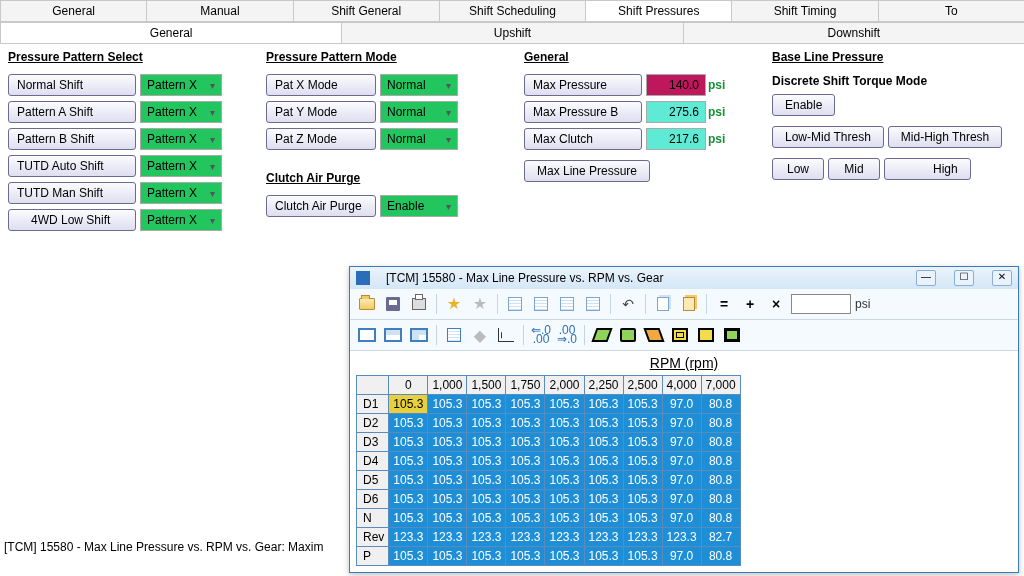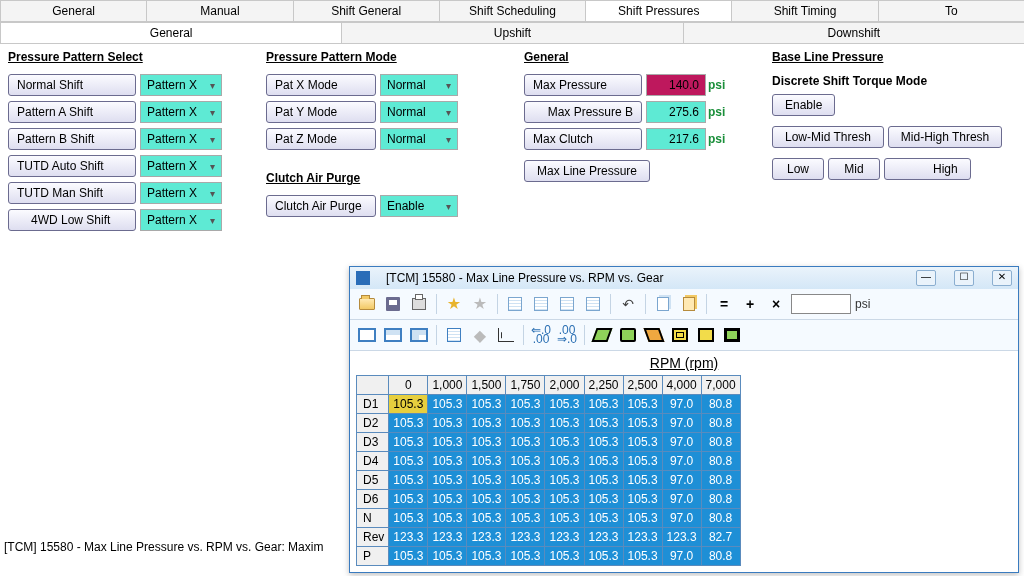--- a/index.html
+++ b/index.html
@@ -12,21 +12,21 @@
   .tabrow.sub .tab { flex:1; }
 
   
   .cols { display:flex; padding:6px 8px; gap:18px; }
   .col { display:flex; flex-direction:column; gap:6px; }
   .section-title { font-weight:700; text-decoration:underline; color:#000; margin-bottom:4px; }
 
   
   .btnrow { display:flex; }
   .btnrow .btn { border:1px solid #6b6b8f; border-radius:3px; background:linear-gradient(#fbfbff,#dedef0); padding:3px 8px; min-width:130px; cursor:pointer; }
-  .btnrow .sel { border:1px solid #a9a9a9; background:#5eead4; padding:3px 6px; min-width:80px; margin-left:4px; display:flex; justify-content:space-between; align-items:center; cursor:pointer; }
+  .btnrow .sel { border:1px solid #a9a9a9; background:#22c55e; padding:3px 6px; min-width:80px; margin-left:4px; display:flex; justify-content:space-between; align-items:center; cursor:pointer; }
   .btnrow .sel .chev { font-size:10px; color:#555; }
   .valfield { border:1px solid #a9a9a9; background:#5eead4; padding:3px 6px; width:60px; text-align:right; margin-left:4px; }
   .valfield.hl { background:#be185d; }
   .unit { color:#1a8f3a; font-weight:600; margin-left:2px; align-self:center; }
 
   .plainbtn { border:1px solid #6b6b8f; border-radius:3px; background:linear-gradient(#fbfbff,#dedef0); padding:3px 12px; cursor:pointer; display:inline-block; }
 
   
   .btgroup { display:flex; gap:4px; margin-top:4px; }
 
@@ -183,21 +183,21 @@
 
   <div class="col" style="width:230px">
     <div class="section-title">General</div>
     <div id="gpRows">
         <div class="btnrow" style="margin-bottom: 5px;">
           <div class="btn" style="min-width: 118px;">Max Pressure</div>
           <div class="valfield hl">140.0</div>
           <span class="unit">psi</span>
         </div>
         <div class="btnrow" style="margin-bottom: 5px;">
-          <div class="btn" style="min-width: 118px; text-align: right;">Max Pressure B</div>
+          <div class="btn" style="min-width: 118px;">Max Pressure B</div>
           <div class="valfield">275.6</div>
           <span class="unit">psi</span>
         </div>
         <div class="btnrow" style="">
           <div class="btn" style="min-width: 118px;">Max Clutch</div>
           <div class="valfield">217.6</div>
           <span class="unit">psi</span>
         </div>
       </div>
     <div>

